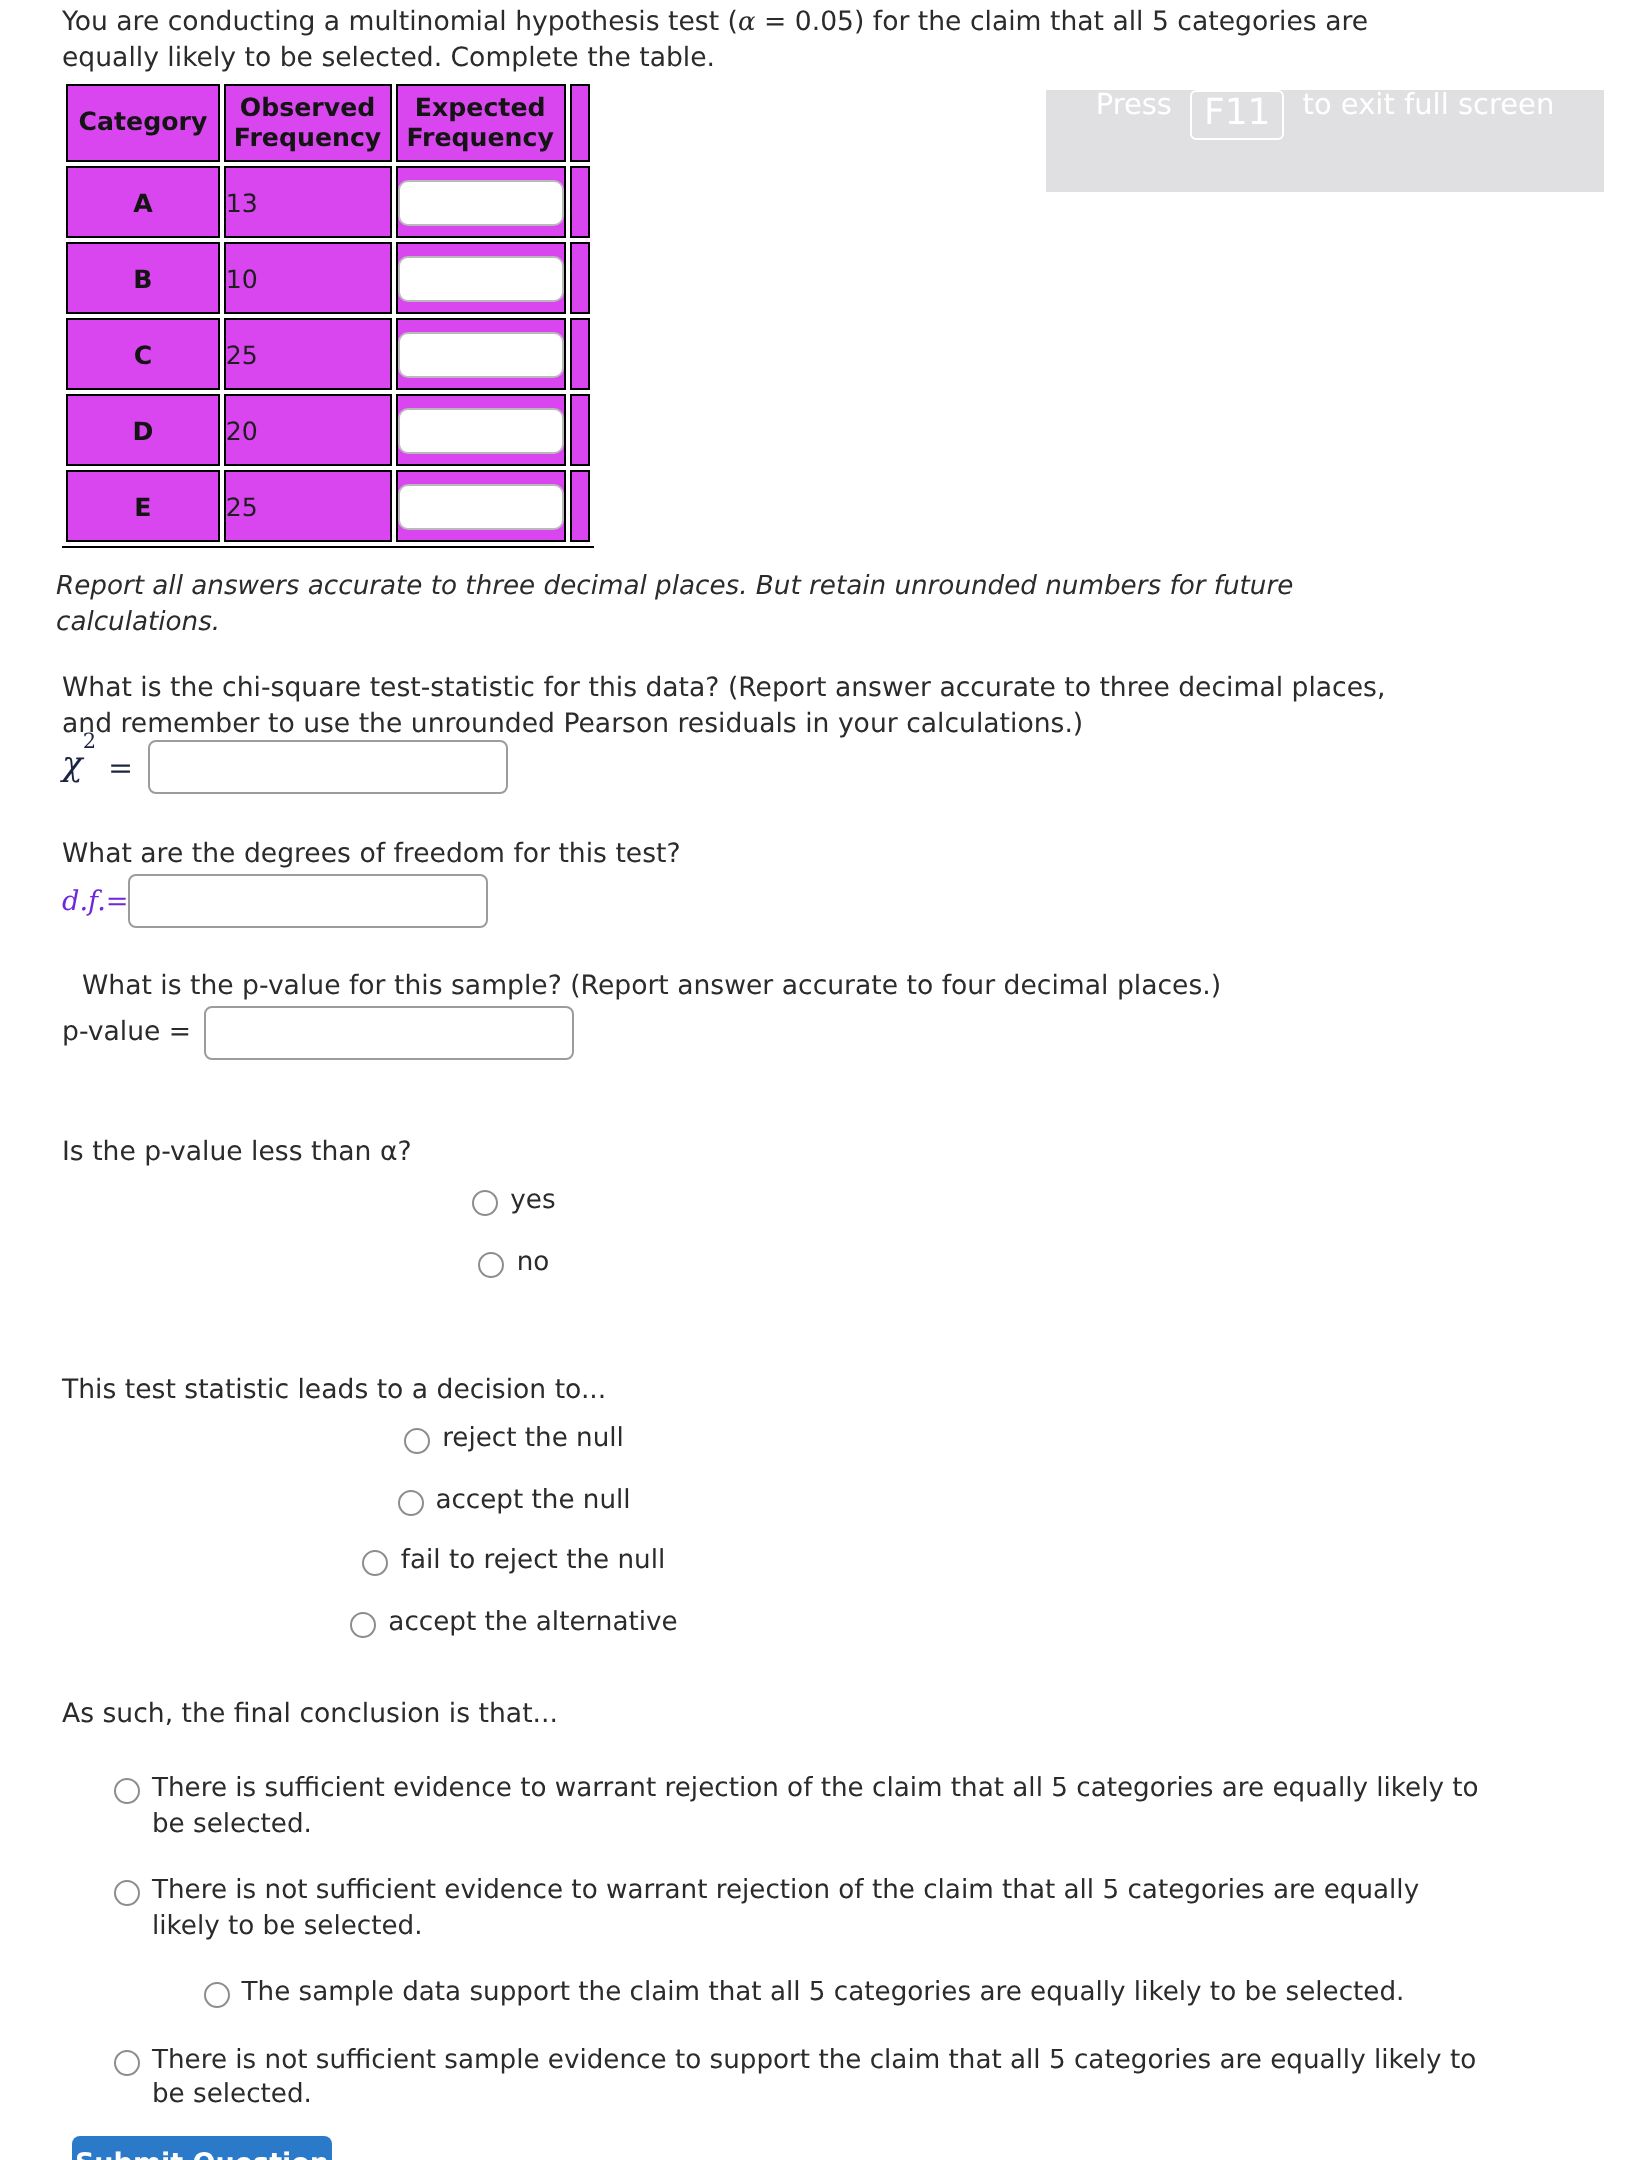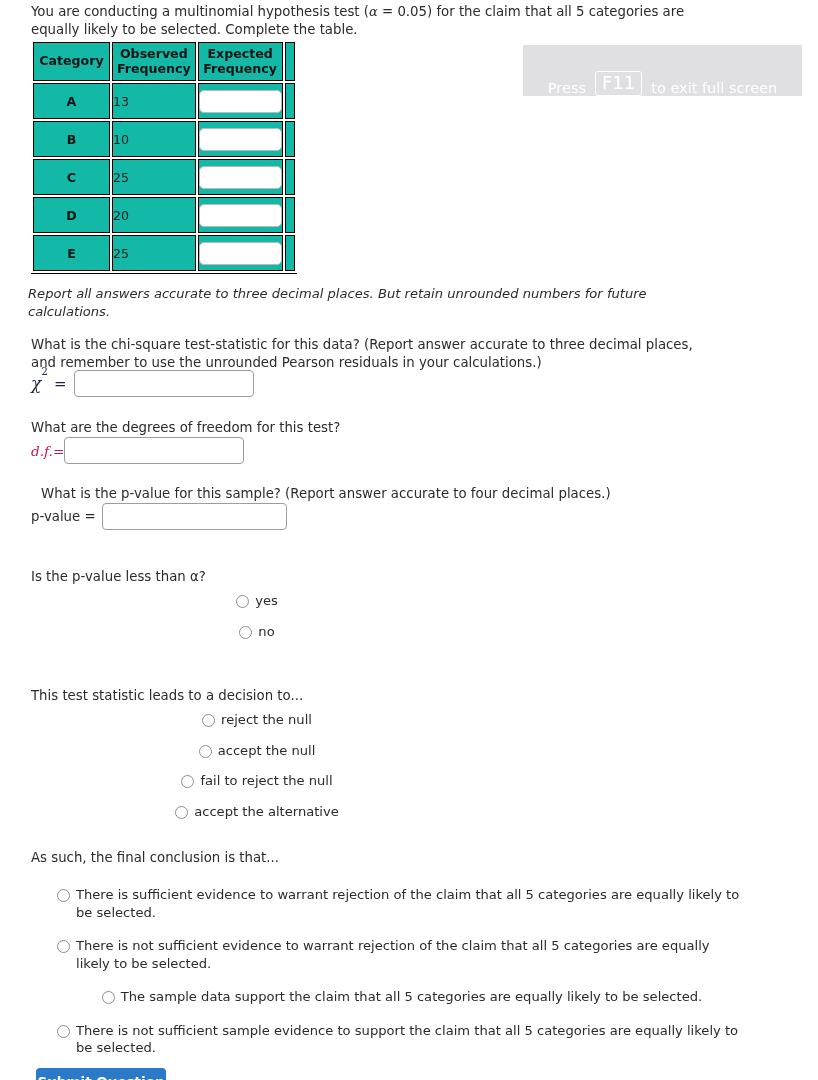--- a/index.html
+++ b/index.html
@@ -42,21 +42,21 @@
 
   
   .fs-banner {
     position: absolute;
     left: 523px;
     top: 45px;
     width: 279px;
     height: 51px;
     background: #e0e0e2;
     display: flex;
-    align-items: flex-end;
+    align-items: flex-start;
     justify-content: center;
     gap: 9px;
     color: #ffffff;
     font-size: 14.5px;
   }
   .fs-key {
     border: 1px solid #ffffff;
     border-radius: 3px;
     padding: 2px 6px 3px 6px;
     font-size: 18px;
@@ -76,21 +76,21 @@
     border-collapse: separate;
     border-spacing: 2px 2px;
     margin: 0;
     table-layout: fixed;
   }
   table.freq th,
   table.freq td {
     border: 1.5px solid #000;
     padding: 0;
     vertical-align: middle;
-    background: #14b8a6;
+    background: #d946ef;
     margin-left: 19px;
   }
   th.c-cat { width: 79px; }
   th.c-obs { width: 84px; }
   th.c-exp { width: 86px; }
   th.c-pad, td.c-pad { width: 11px; }
 
   table.freq thead th {
     height: 33px;
     font-size: 12.6px;
@@ -184,21 +184,21 @@
   .eq-chi {
     font-family: "DejaVu Serif", "Liberation Serif", serif;
     font-size: 15px;
     color: #1b2340;
     margin-right: 7px;
   }
   .lbl-df {
     font-family: "DejaVu Serif", "Liberation Serif", serif;
     font-style: italic;
     font-size: 13.6px;
-    color: #be185d;
+    color: #6d28d9;
     margin-right: 0;
   }
   .lbl-pval {
     font-size: 13.3px;
     color: #2b2b2b;
     margin-right: 6px;
   }
 
   .txt-input {
     box-sizing: border-box;

